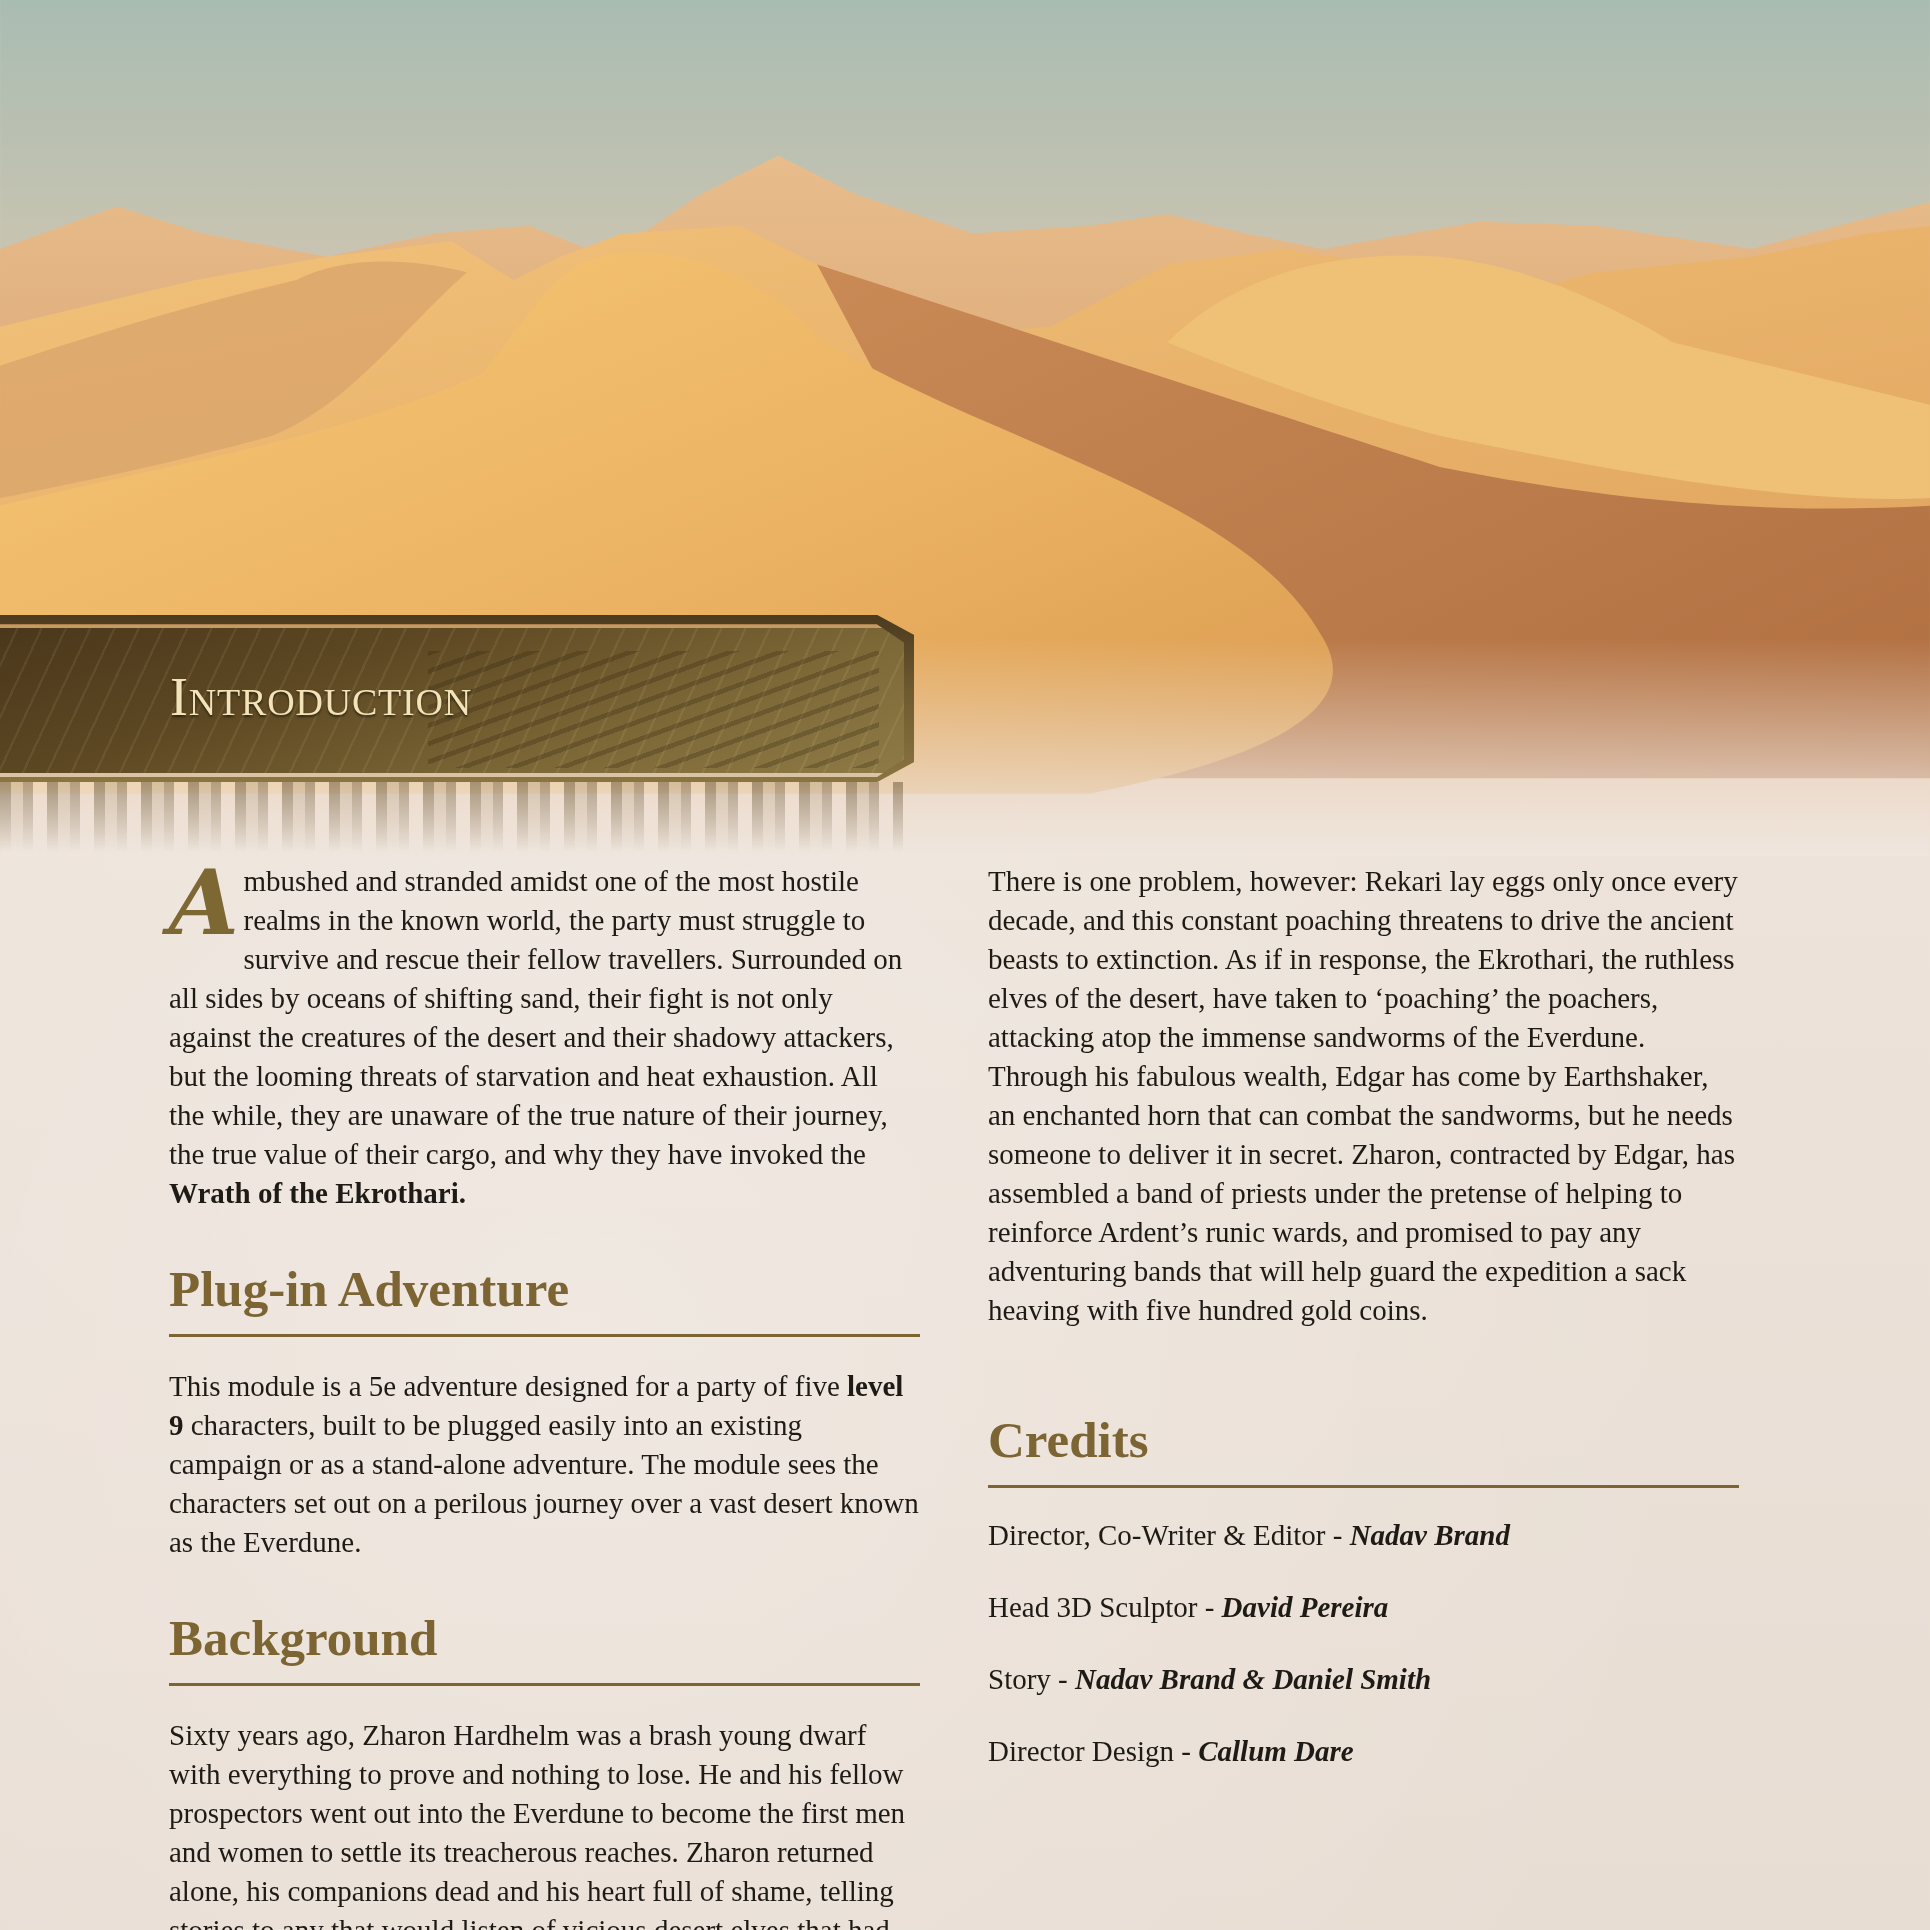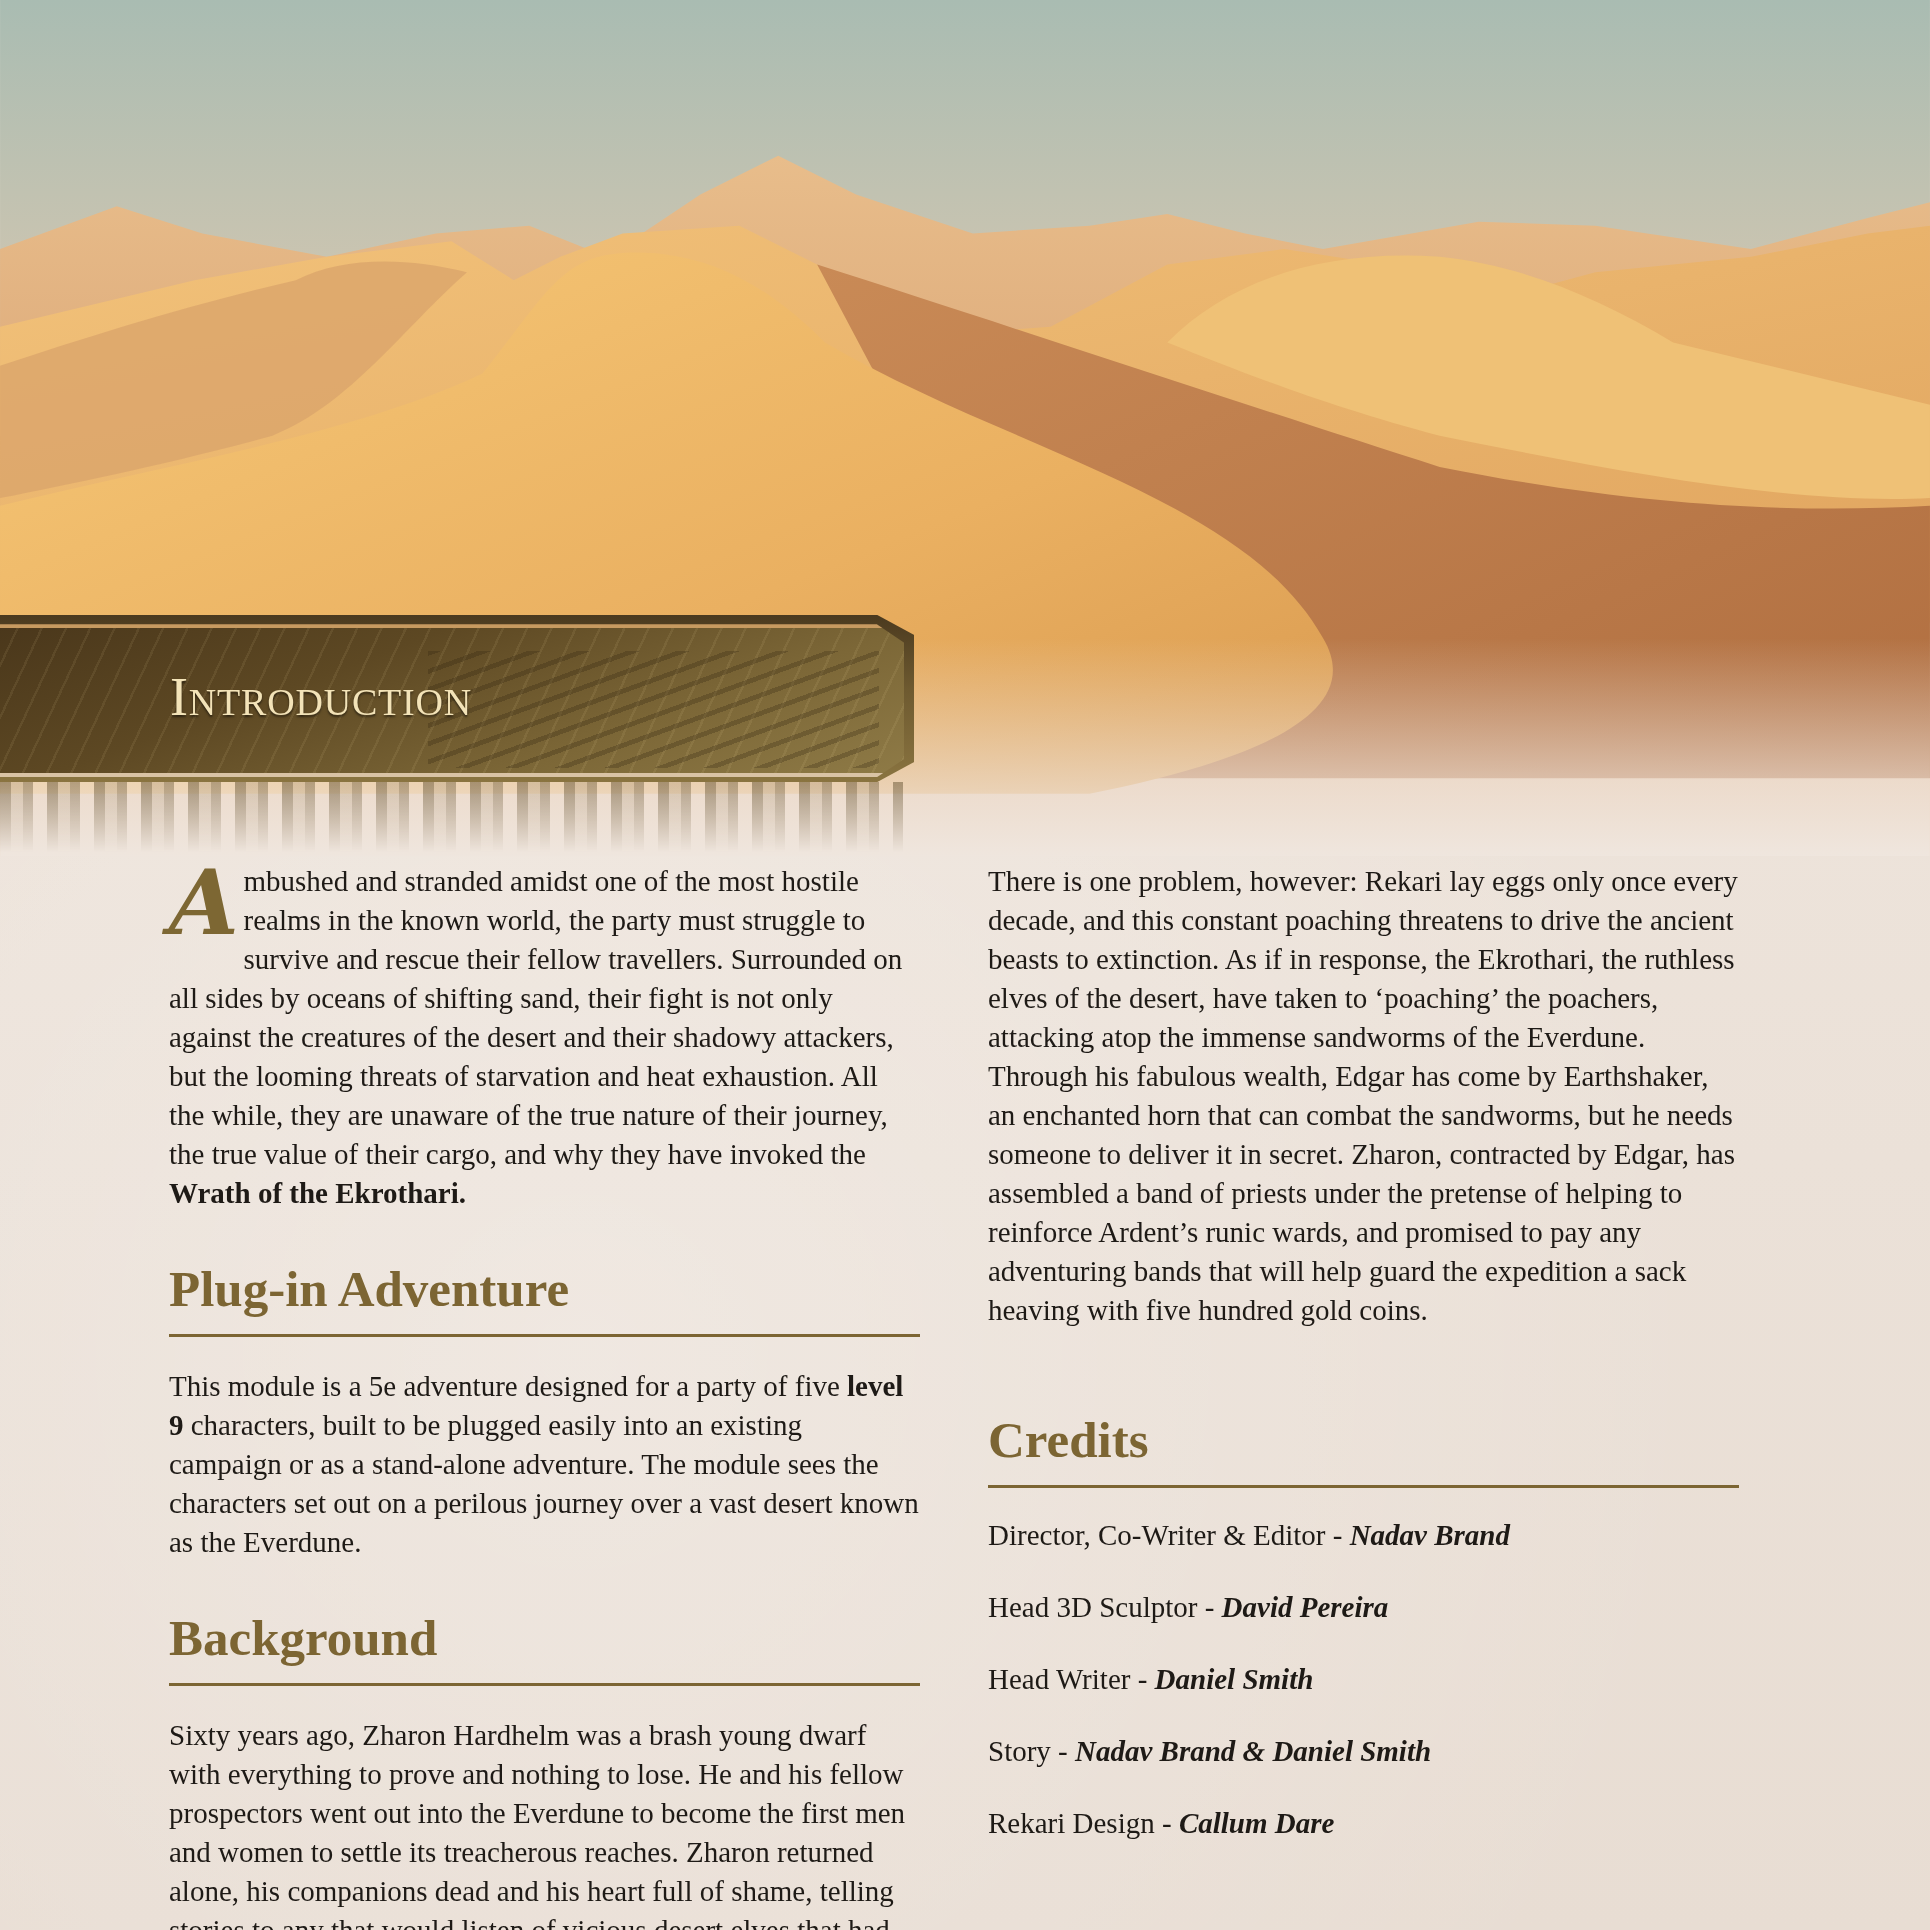--- a/index.html
+++ b/index.html
@@ -156,18 +156,17 @@
 
 <div class="col col-right">
   <p class="body">There is one problem, however: Rekari lay eggs only once every decade, and this constant poaching threatens to drive the ancient beasts to extinction. As if in response, the Ekrothari, the ruthless elves of the desert, have taken to ‘poaching’ the poachers, attacking atop the immense sandworms of the Everdune. Through his fabulous wealth, Edgar has come by Earthshaker, an enchanted horn that can combat the sandworms, but he needs someone to deliver it in secret. Zharon, contracted by Edgar, has assembled a band of priests under the pretense of helping to reinforce Ardent’s runic wards, and promised to pay any adventuring bands that will help guard the expedition a sack heaving with five hundred gold coins.</p>
   <div style="height:33px"></div>
   <div style="height:48px"></div>
   <h2 class="section-head">Credits</h2>
   <div style="height:28px"></div>
   <div>
     <div class="credit-line"><span>Director, Co-Writer &amp; Editor - </span><i>Nadav Brand</i></div>
     <div class="credit-line"><span>Head 3D Sculptor - </span><i>David Pereira</i></div>
-    <div class="credit-line"><span>Head Writer - </span><i>Daniel Smith</i></div>
     <div class="credit-line"><span>Story - </span><i>Nadav Brand &amp; Daniel Smith</i></div>
-    <div class="credit-line"><span>Rekari Design - </span><i>Callum Dare</i></div>
+    <div class="credit-line"><span>Director Design - </span><i>Callum Dare</i></div>
   </div>
 </div>
 
 
 </body></html>

